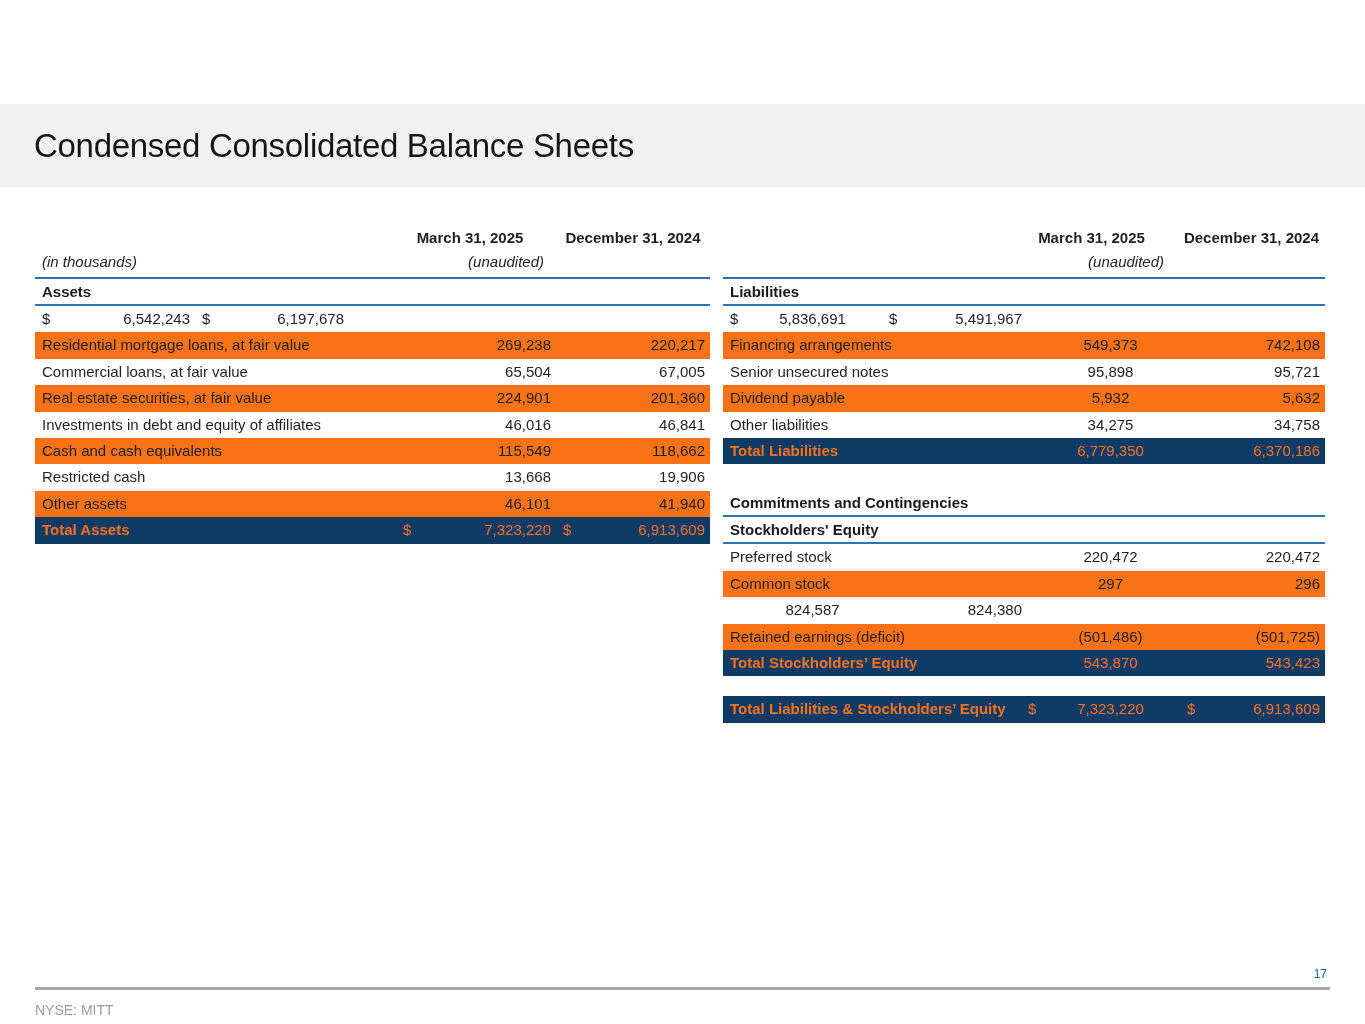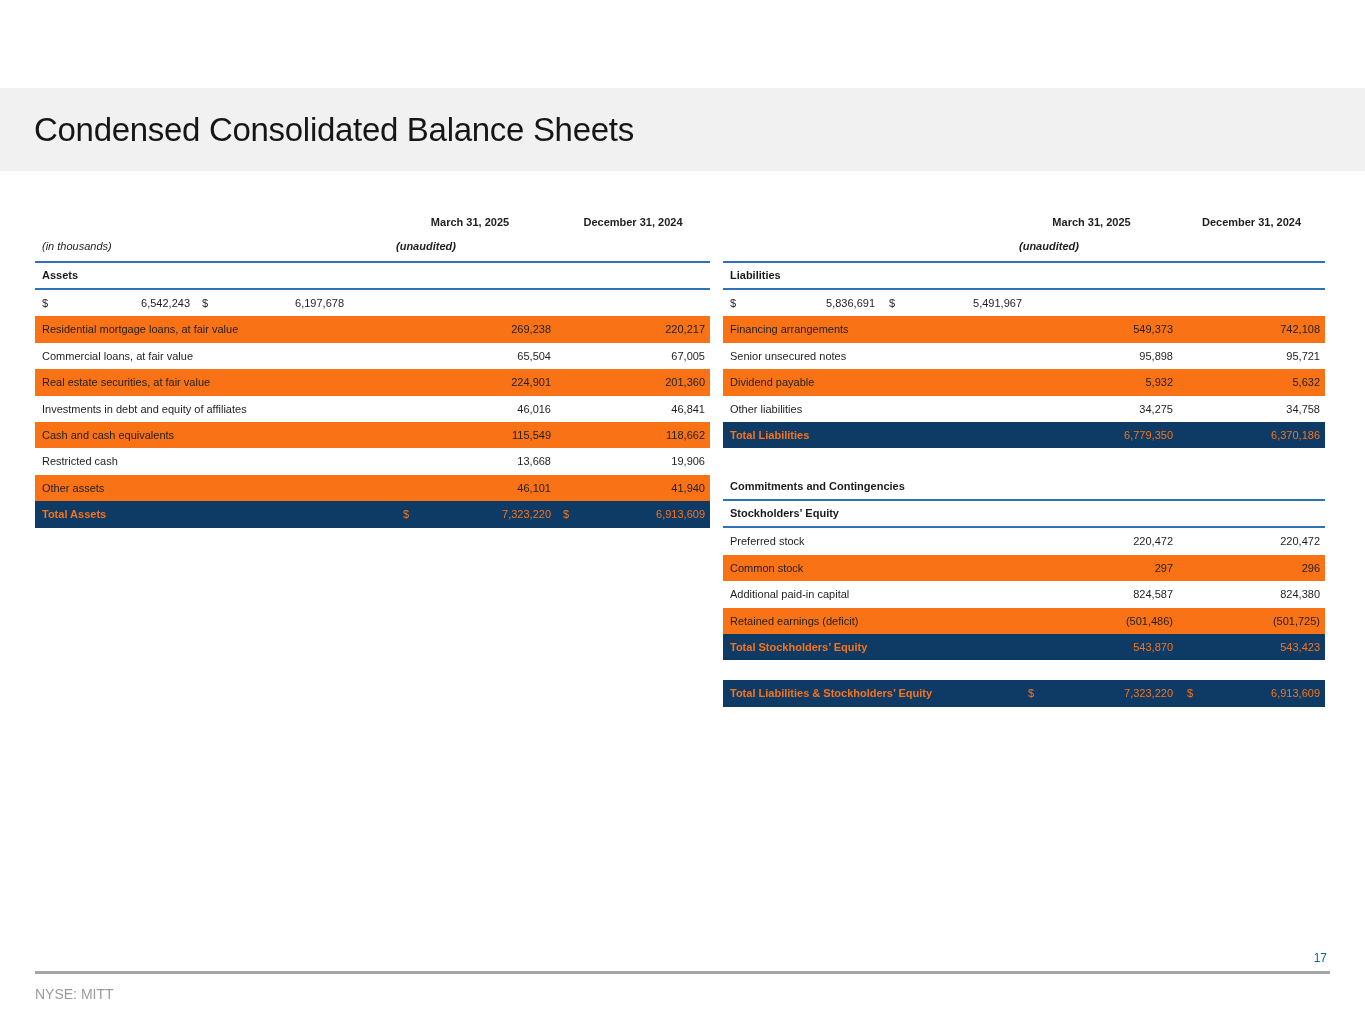--- a/index.html
+++ b/index.html
@@ -1,52 +1,52 @@
 <!DOCTYPE html>
 <html><head>
 <meta charset="utf-8">
 <style>
   * { margin: 0; padding: 0; box-sizing: border-box; }
   html, body { width: 1365px; height: 1024px; background: #ffffff; overflow: hidden;
     font-family: "Liberation Sans", sans-serif; color: #1f1f1f; }
-  .slide { position: relative; width: 1365px; height: 940px; background: #ffffff; }
+  .slide { position: relative; width: 1365px; height: 940px; background: #ffffff; margin-top: 16px; }
 
   
   .title-band { position: absolute; left: 0; top: 88px; width: 1365px; height: 83px;
     background: #f1f1f1; display: flex; align-items: center; }
   .title-band h1 { font-size: 33px; font-weight: 400; color: #161616; padding-left: 34px;
     letter-spacing: -0.3px; }
 
   
-  .btable { position: absolute; top: 210px; font-size: 11px; }
+  .btable { position: absolute; top: 210px; font-size: 15px; }
   .ltable { left: 35px;  width: 675px; }
   .rtable { left: 723px; width: 602px; }
 
   .hrow { display: flex; align-items: flex-end; height: 24px; line-height: 24px; }
   .hrow.second { height: 24px; margin-bottom: 3px; }
   .h-label { flex: 1; font-style: italic; padding-left: 7px; }
   .h-date { font-weight: 700; text-align: center; white-space: nowrap; }
   .ltable .h-date1 { width: 148px; } .ltable .h-date2 { width: 154px; margin-left: 12px; }
   .rtable .h-date1 { width: 145px; } .rtable .h-date2 { width: 147px; margin-left: 14px; }
-  .h-unaudited { font-style: italic; font-weight: 700; text-align: left; }
+  .h-unaudited { font-style: italic; font-weight: 400; text-align: right; }
 
   .blue-line { height: 2px; background: #2e74b5; }
   .section-row { height: 25px; line-height: 25px; font-weight: 700; padding-left: 7px; color: #1a1a1a; }
 
   .trow { display: flex; height: 26.4px; line-height: 26.4px; padding-left: 7px; padding-right: 5px; }
   .trow.shaded { background: #f97316; }
   .trow.total { background: #0e3a66; color: #f97316; }
   .trow.total .c.label { font-weight: 700; }
   .c { display: block; white-space: nowrap; overflow: hidden; }
   .c.label { flex: 1; text-align: left; }
   .c.d1, .c.d2 { width: 20px; text-align: left; }
   .ltable .c.v1 { width: 128px; text-align: right; }
   .ltable .c.d2 { margin-left: 12px; }
   .ltable .c.v2 { width: 122px; text-align: right; }
-  .rtable .c.v1 { width: 125px; text-align: right; }
+  .rtable .c.v1 { width: 125px; text-align: center; }
   .rtable .c.d2 { margin-left: 14px; }
   .rtable .c.v2 { width: 113px; text-align: right; }
 
   .spacer26 { height: 26px; }
   .spacer20 { height: 20px; }
 
   
   .footer-line { position: absolute; left: 35px; top: 971px; width: 1295px; height: 3px; background: #a6a6a6; }
   .footer-ticker { position: absolute; left: 35px; top: 986px; font-size: 14px; color: #9b9b9b; }
   .footer-page { position: absolute; right: 38px; top: 951px; font-size: 12px; color: #0369a1; }
@@ -212,21 +212,20 @@
           <span class="c v2">220,472</span>
         </div>
         <div class="trow shaded">
           <span class="c label">Common stock</span>
           <span class="c d1"></span>
           <span class="c v1">297</span>
           <span class="c d2"></span>
           <span class="c v2">296</span>
         </div>
         <div class="trow">
-          <span class="c label">Additional paid-in capital</span>
           <span class="c d1"></span>
           <span class="c v1">824,587</span>
           <span class="c d2"></span>
           <span class="c v2">824,380</span>
         </div>
         <div class="trow shaded">
           <span class="c label">Retained earnings (deficit)</span>
           <span class="c d1"></span>
           <span class="c v1">(501,486)</span>
           <span class="c d2"></span>

